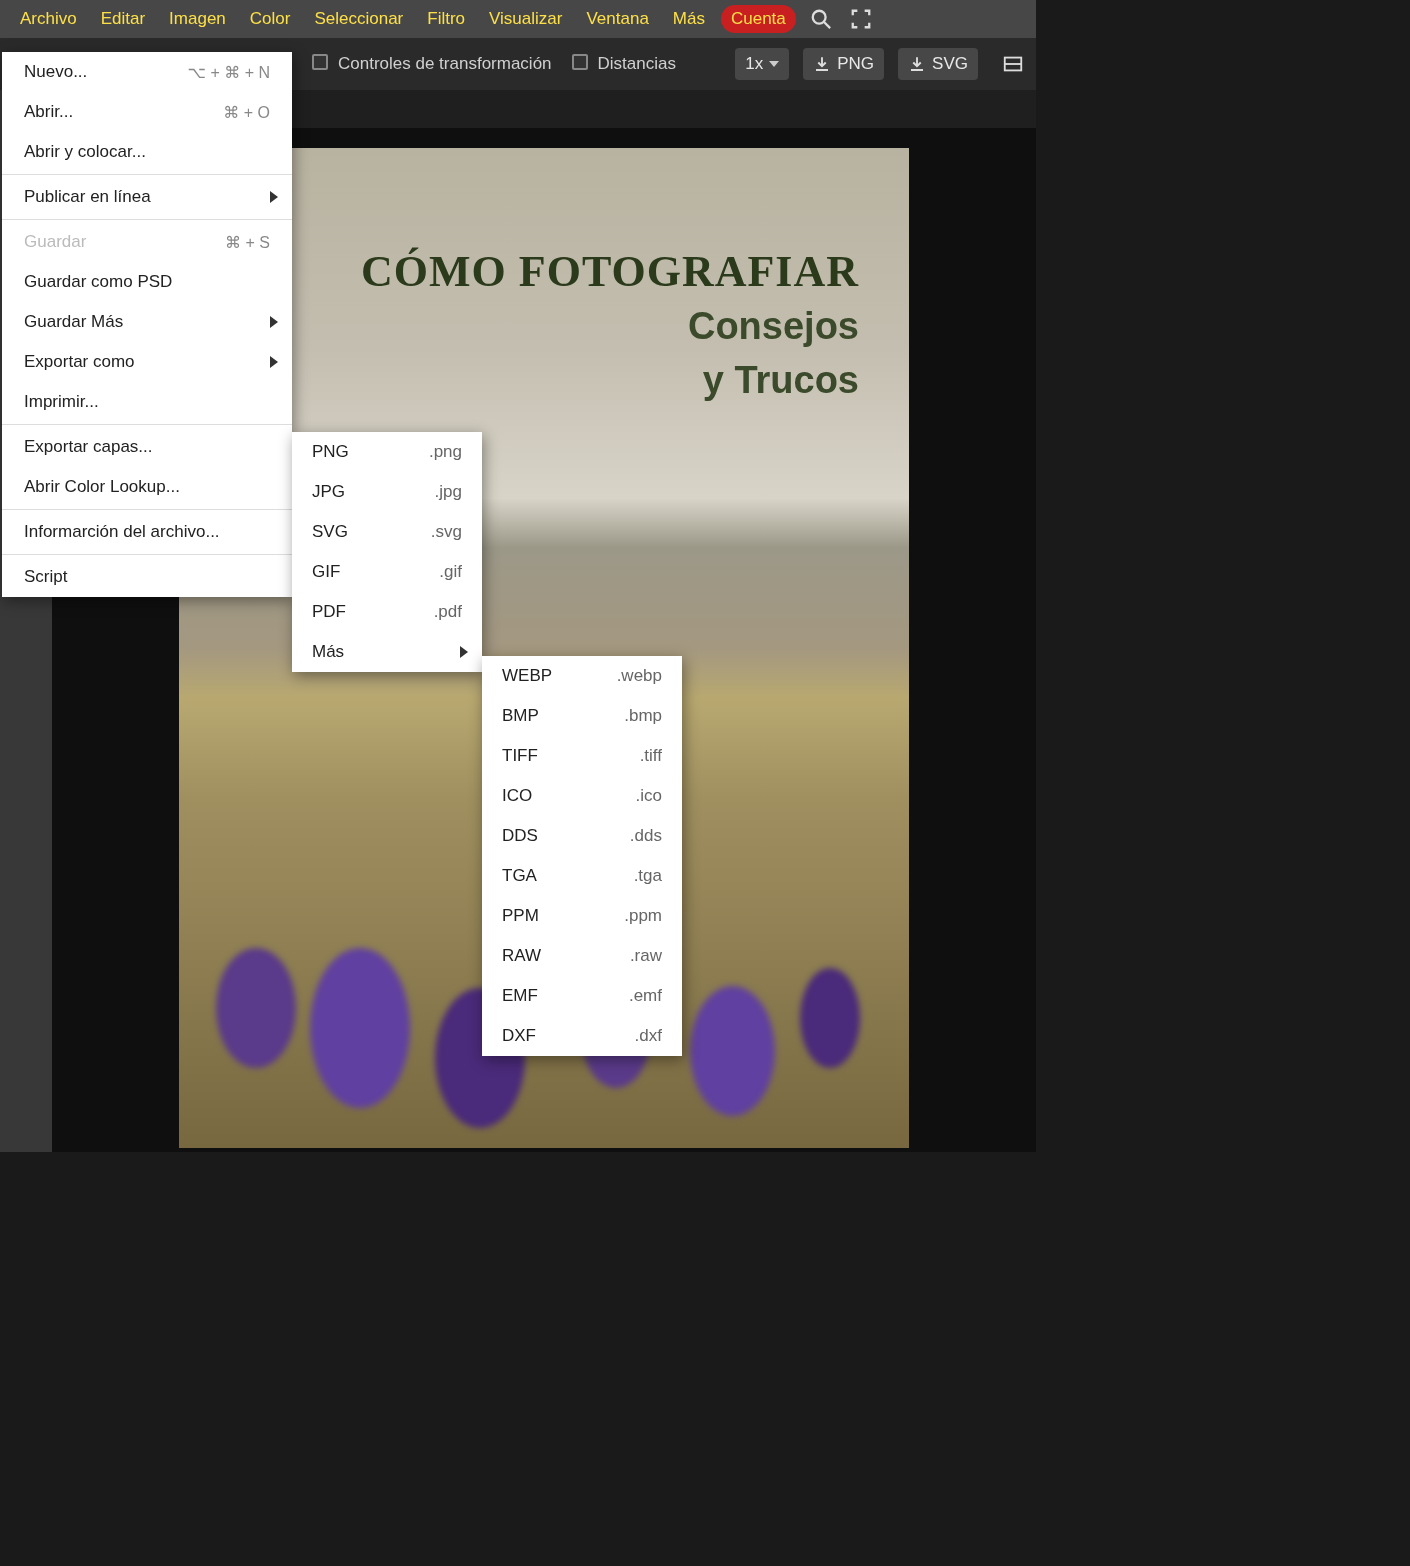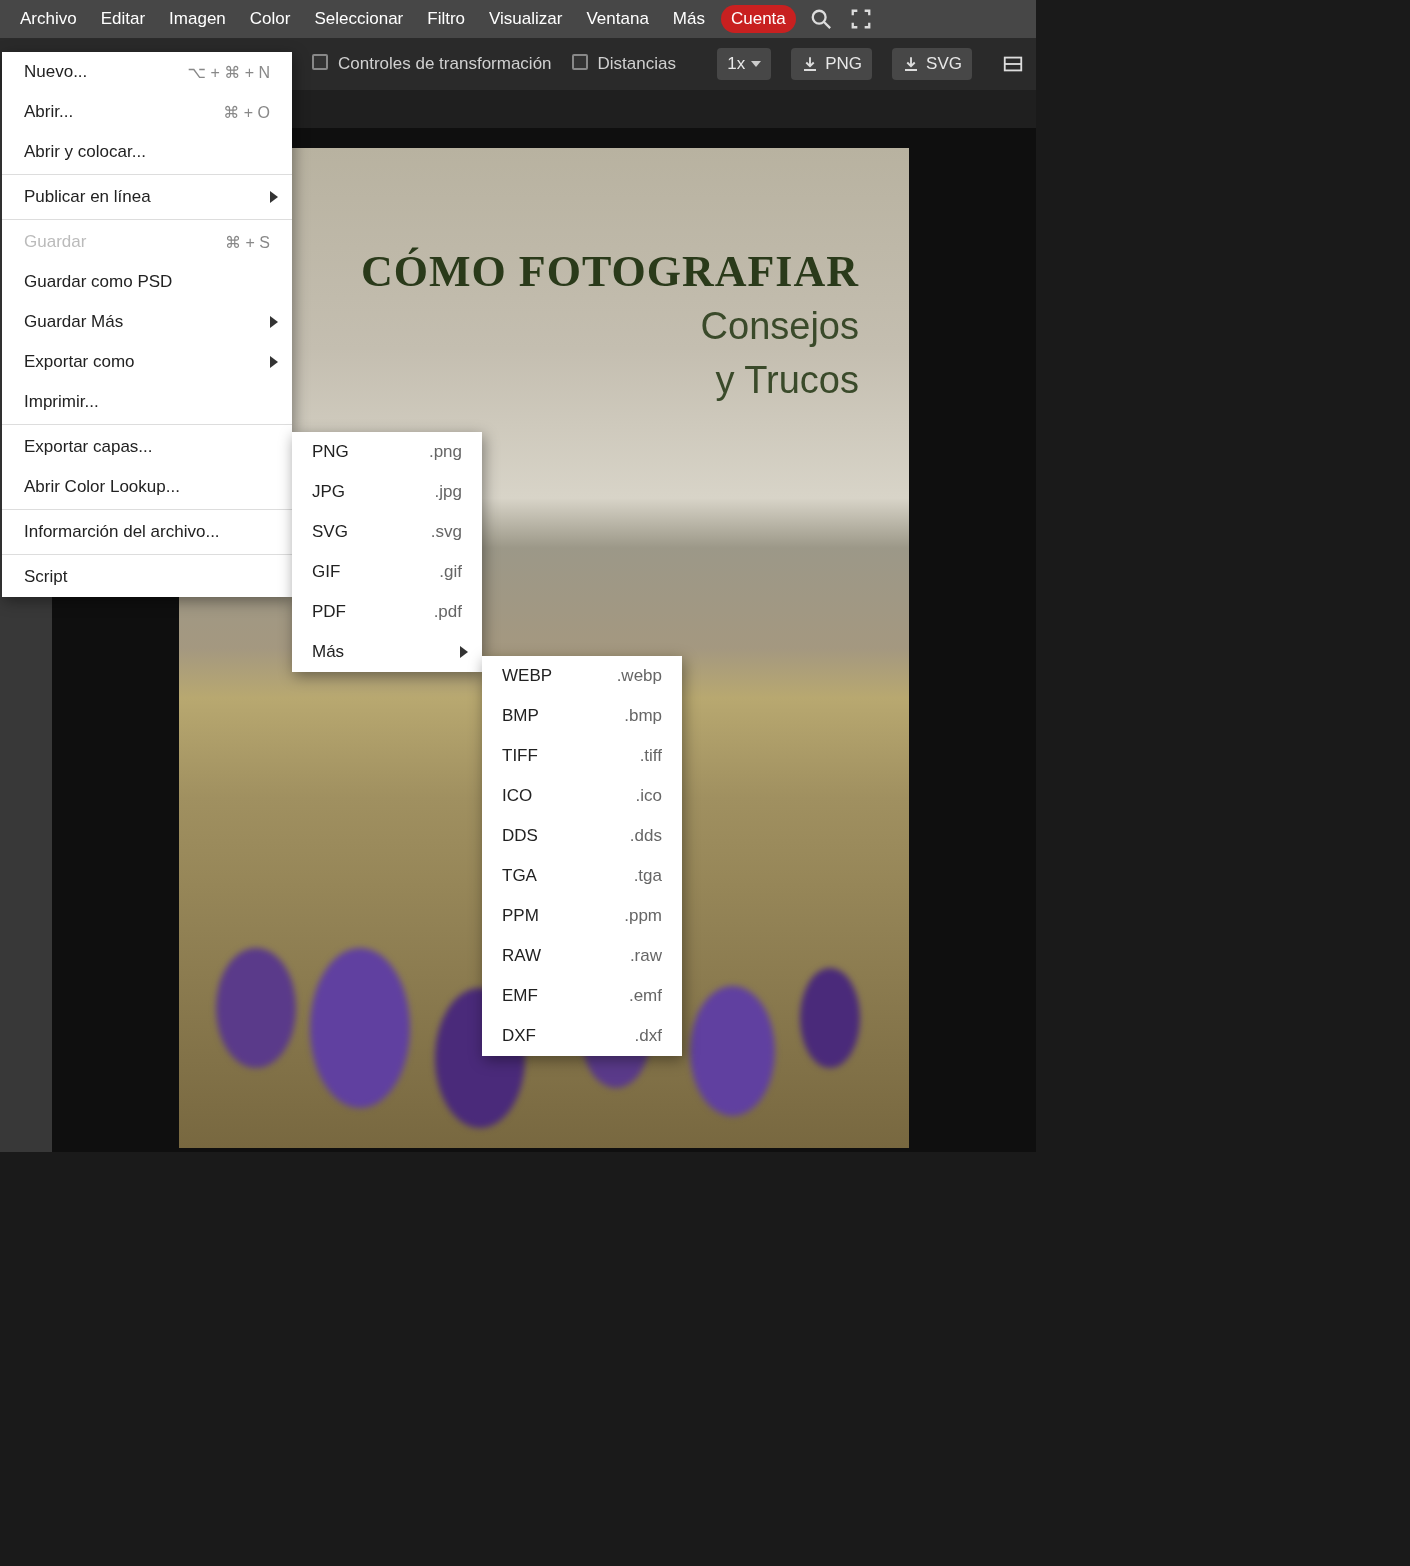--- a/index.html
+++ b/index.html
@@ -1,45 +1,45 @@
 <!DOCTYPE html>
 <html><head>
 <meta charset="utf-8">
 <style>
 * { margin: 0; padding: 0; box-sizing: border-box; font-family: -apple-system, BlinkMacSystemFont, "Segoe UI", sans-serif; }
 body { background: #1a1a1a; width: 1036px; height: 1152px; overflow: hidden; position: relative; }
 
 .menubar { background: #474747; height: 38px; display: flex; align-items: center; padding: 0 8px; gap: 0; position: relative; z-index: 10; }
-.menu-item { color: #ffffff; font-size: 17px; padding: 6px 12px; cursor: pointer; }
+.menu-item { color: #fde047; font-size: 17px; padding: 6px 12px; cursor: pointer; }
 .menu-item.account { background: #c82020; border-radius: 14px; margin-left: 4px; padding: 4px 10px; }
 .menubar-icons { display: flex; gap: 18px; margin-left: 14px; align-items: center; }
 .menubar-icon { width: 22px; height: 22px; }
 
 .toolbar { background: #2a2a2a; height: 52px; display: flex; align-items: center; padding: 0 12px; gap: 20px; color: #d0d0d0; font-size: 17px; position: relative; z-index: 5; }
 .toolbar .checkbox-row { display: flex; gap: 10px; }
 .checkbox { width: 16px; height: 16px; border: 2px solid #888; border-radius: 2px; background: #333; }
-.toolbar-right { margin-left: auto; display: flex; gap: 20px; align-items: center; }
+.toolbar-right { margin-left: auto; display: flex; gap: 14px; align-items: center; }
 .toolbar-btn { background: #474747; color: #e8e8e8; padding: 6px 10px; border-radius: 4px; display: flex; align-items: center; gap: 6px; font-size: 17px; }
 .down-arrow { width: 0; height: 0; border-left: 5px solid transparent; border-right: 5px solid transparent; border-top: 6px solid #ccc; }
 
 .sub-toolbar { background: #1f1f1f; height: 38px; }
 
 .sidebar { position: absolute; left: 0; top: 90px; width: 52px; background: #383838; bottom: 0; display: flex; flex-direction: column; align-items: center; padding-top: 8px; gap: 10px; z-index: 3; }
 .tool-slot { width: 44px; height: 34px; display: flex; align-items: center; justify-content: center; position: relative; }
 .tool-corner { position: absolute; right: 4px; bottom: 2px; width: 0; height: 0; border-left: 5px solid transparent; border-bottom: 5px solid #999; }
 
 .color-swatches { position: relative; width: 40px; height: 40px; margin-top: 4px; }
 .swatch-fg { position: absolute; left: 0; top: 0; width: 24px; height: 24px; background: #ff0000; border: 1px solid #000; z-index: 2; }
 .swatch-bg { position: absolute; right: 0; bottom: 0; width: 24px; height: 24px; background: #000; border: 1px solid #555; }
 
 .canvas-area { position: absolute; left: 52px; top: 128px; right: 0; bottom: 0; background: #0f0f0f; display: flex; align-items: flex-start; justify-content: center; padding-top: 20px; }
 .canvas { width: 730px; height: 1000px; background: linear-gradient(to bottom, #b8b2a0 0%, #c4beb0 20%, #d8d4c8 35%, #9c9888 40%, #a49880 50%, #b8a870 55%, #a09060 65%, #786840 100%); position: relative; overflow: hidden; }
 .canvas-title { position: absolute; top: 100px; right: 50px; text-align: right; }
 .canvas-title h1 { font-size: 44px; font-weight: 900; color: #2a3a1a; letter-spacing: 1px; line-height: 1.1; font-family: Liberation Serif, serif; }
-.canvas-title h2 { font-size: 38px; font-weight: 400; color: #3a4a2a; margin-top: 8px; line-height: 1.2; }
+.canvas-title h2 { font-size: 38px; font-weight: 700; color: #3a4a2a; margin-top: 8px; line-height: 1.2; }
 .flowers { position: absolute; bottom: 0; left: 0; right: 0; height: 400px; }
 .flower-patch { position: absolute; border-radius: 50%; filter: blur(3px); }
 
 .dropdown { position: absolute; background: #fff; box-shadow: 2px 4px 14px rgba(0,0,0,0.4); z-index: 100; color: #222; font-size: 17px; }
 .dropdown-item { padding: 10px 22px; cursor: pointer; display: flex; align-items: center; position: relative; }
 .dropdown-item.disabled { color: #bbb; }
 .dd-label { flex: 1; }
 .dd-shortcut { color: #888; font-size: 16px; }
 .dd-arrow { position: absolute; right: 14px; width: 0; height: 0; border-top: 6px solid transparent; border-bottom: 6px solid transparent; border-left: 8px solid #333; }
 .dropdown hr { border: none; border-top: 1px solid #ddd; margin: 2px 0; }

